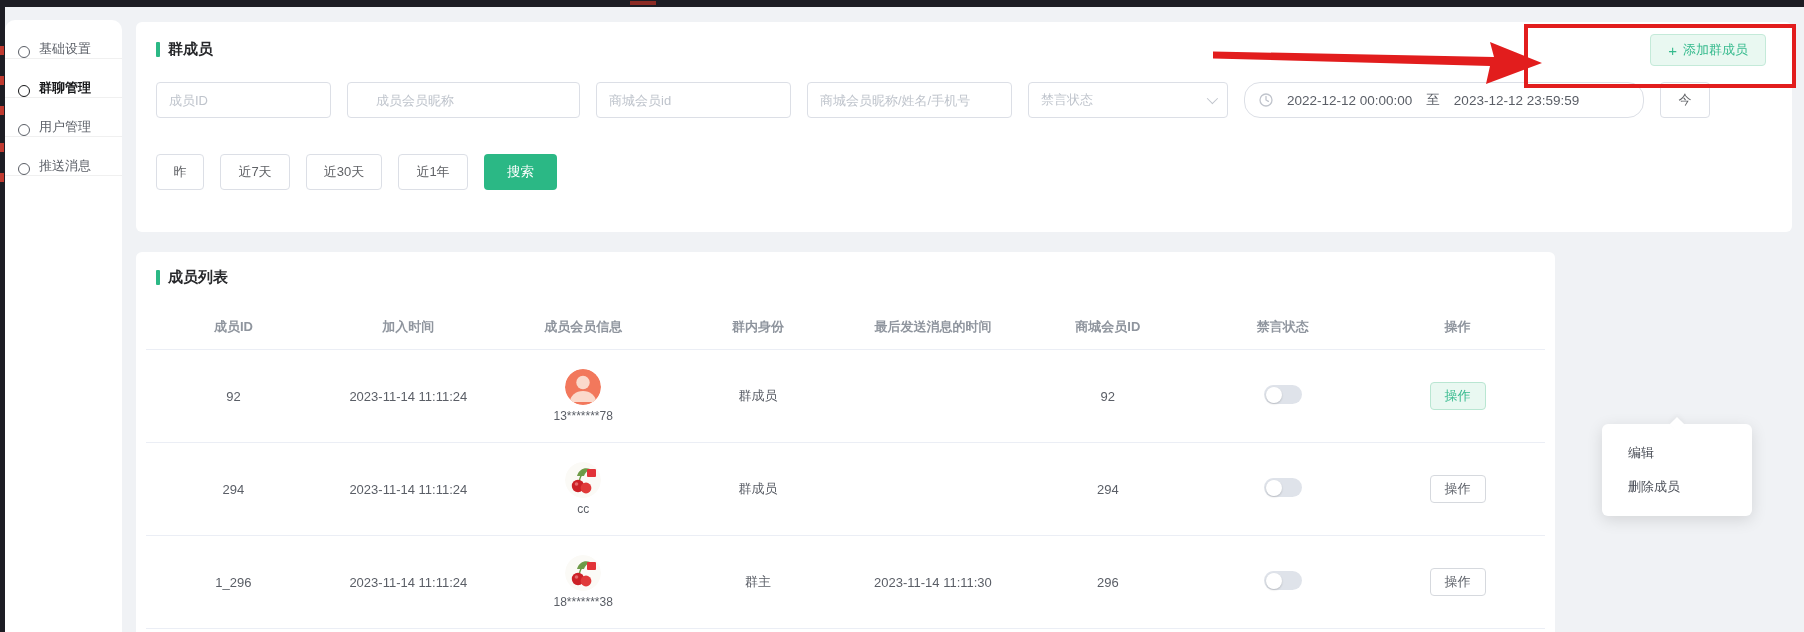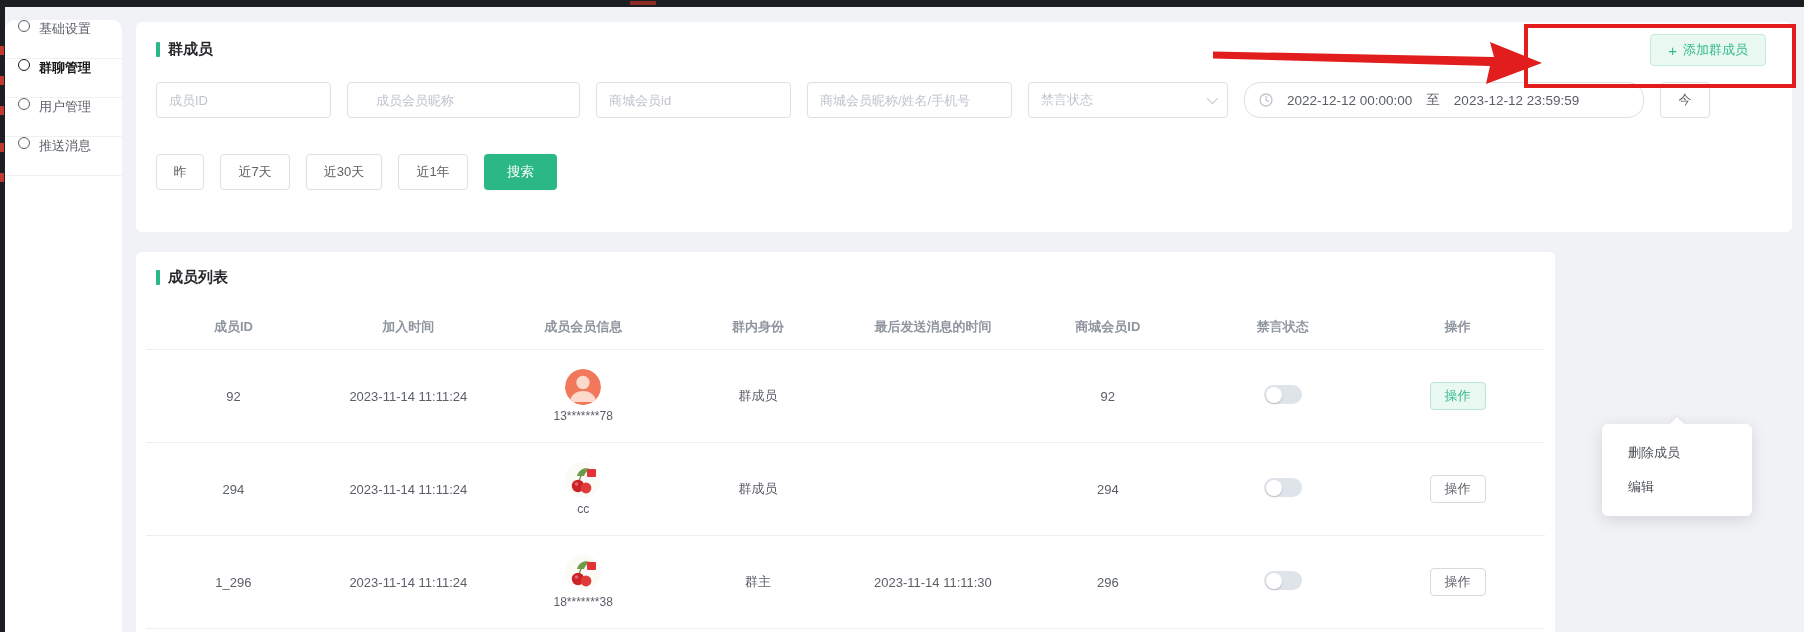--- a/index.html
+++ b/index.html
@@ -9,21 +9,21 @@
 
   
   .top-bar { left:0; top:0; width:1804px; height:7px; background:#1d1d24; z-index:5; }
   .left-strip { left:0; top:7px; width:5px; height:625px; background:#1d1d24; z-index:5; }
   .red-tick { position:absolute; left:0; width:4px; height:9px; background:#c03a30; }
   .top-red-mark { left:630px; top:1px; width:26px; height:4px; background:#8c2b24; z-index:6; }
 
   
   .sidebar { left:5px; top:20px; width:117px; height:612px; background:#fff;
     border-radius:10px 10px 0 0; z-index:4; }
-  .side-item { display:flex; align-items:flex-start; gap:9px; height:39px; padding-left:13px;
+  .side-item { display:flex; align-items:flex-end; gap:9px; height:39px; padding-left:13px;
     border-bottom:1px solid #f0f0f0; font-size:13px; color:#5a5e66; cursor:pointer; }
   .side-item .ring { width:12px; height:12px; border:1.6px solid #5a5e66; border-radius:50%; flex:0 0 auto; }
   .side-item.active { color:#17181a; font-weight:bold; }
   .side-item.active .ring { border-color:#17181a; }
 
   
   .card { background:#fff; border-radius:6px; z-index:3; }
   .card1 { left:136px; top:22px; width:1656px; height:210px; }
   .card2 { left:136px; top:246px; width:1419px; height:386px;margin-top:6px; }
   .sec-title { display:flex; align-items:center; gap:8px; }
@@ -269,20 +269,20 @@
       </div>
       <div class="t-cell">
         <button class="act-btn act-plain">操作</button>
       </div>
     </div>
   </div>
 </section>
 
 <div class="abs popup">
   <span class="caret"></span>
+  <div class="popup-item">编辑</div>
   <div class="popup-item">删除成员</div>
-  <div class="popup-item">编辑</div>
 </div>
 
 <svg class="abs anno-arrow" viewBox="0 0 1804 632">
   <path d="M1213 51.5 L1494 57 L1490 42 L1542 63 L1486 84 L1490 66 L1213 58.5 Z" fill="#e21d1d"></path>
 </svg>
 <div class="abs anno-box"></div>
 
 </body></html>

